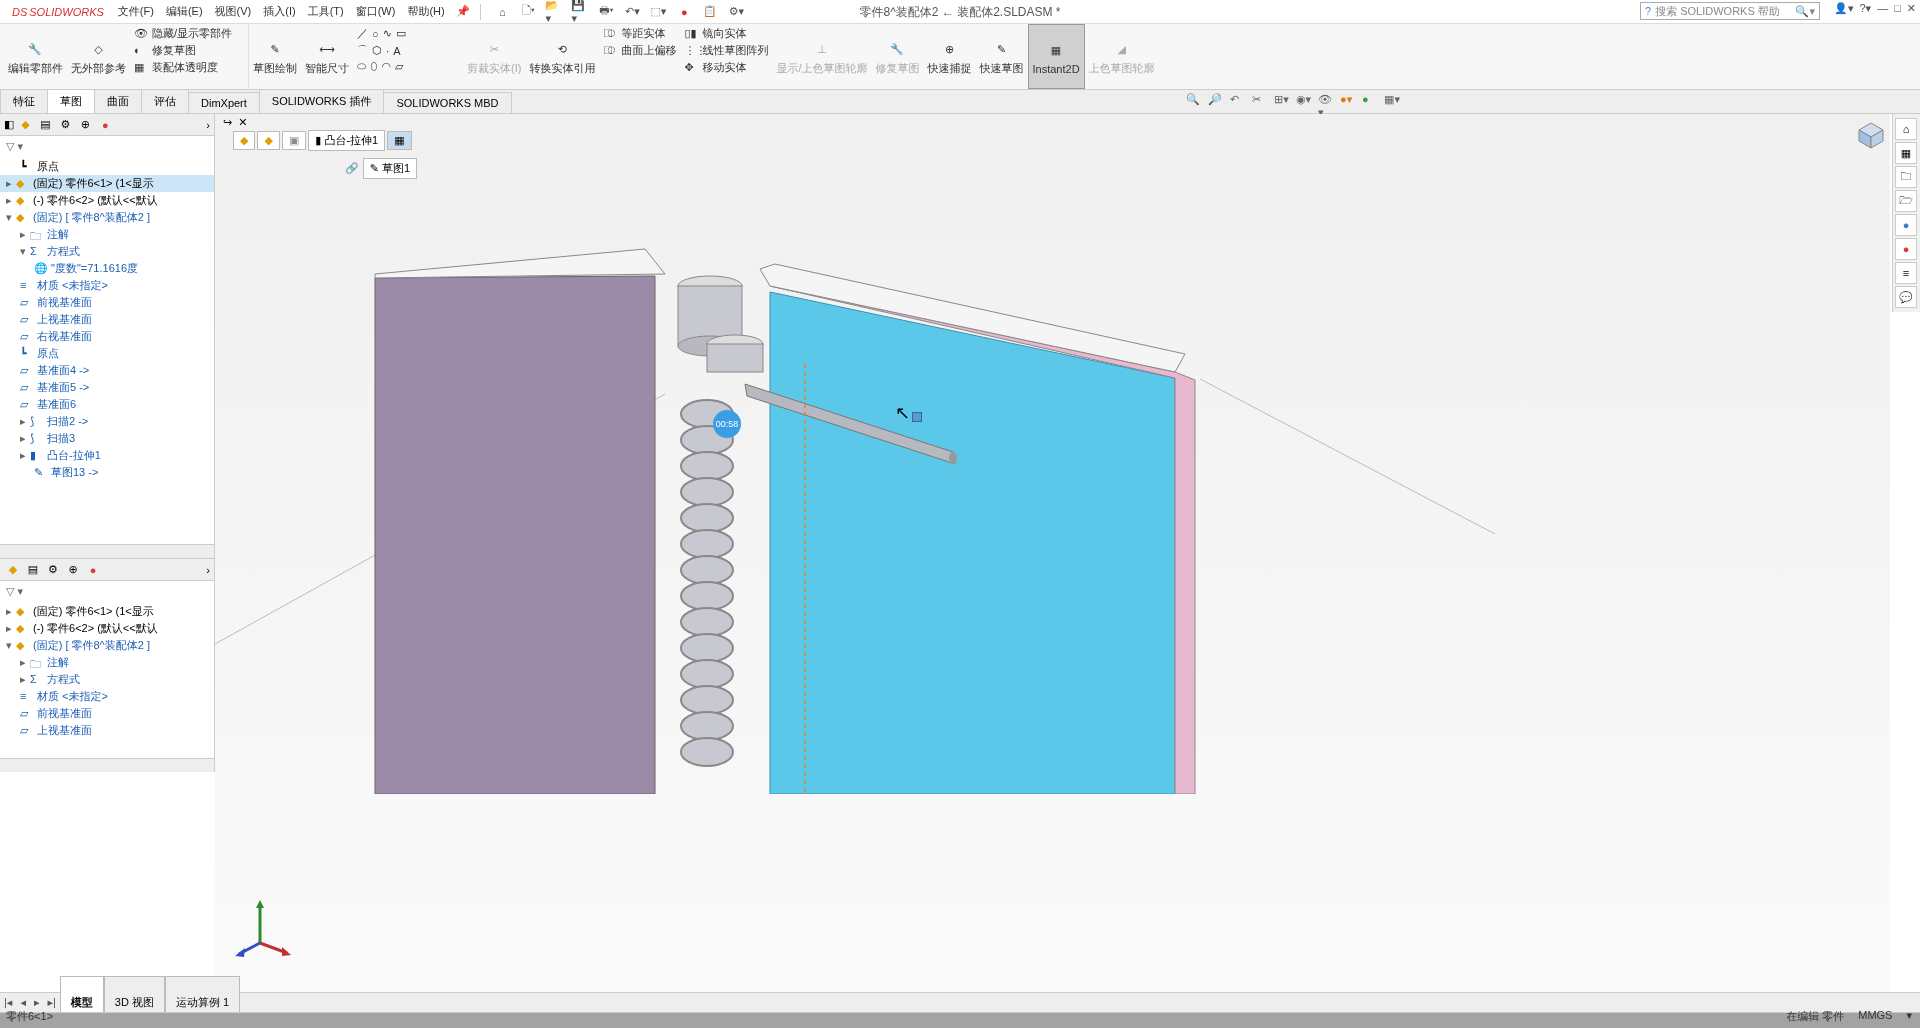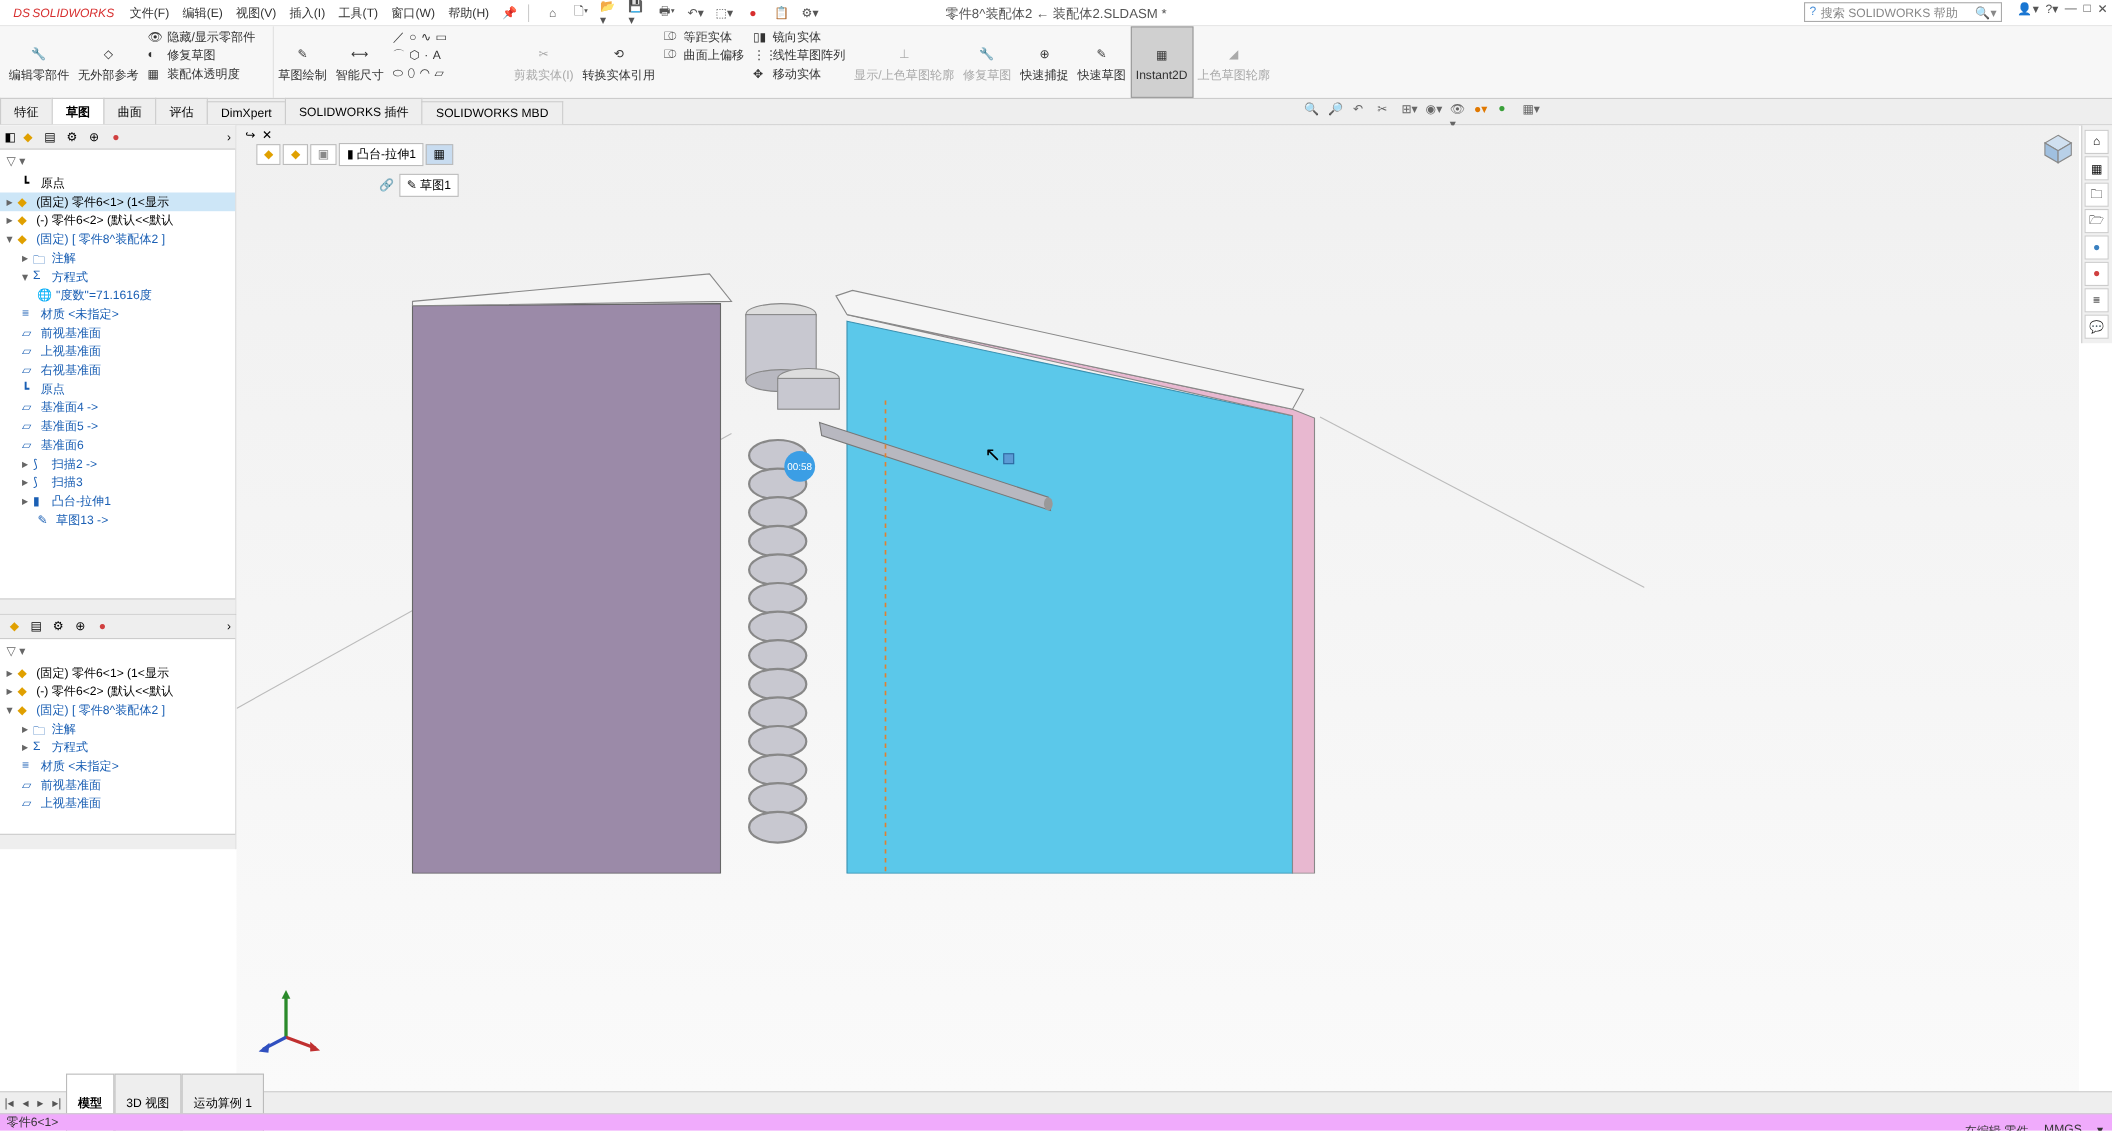--- a/index.html
+++ b/index.html
@@ -25,21 +25,21 @@
 .ribbon-btn.disabled { color:#aaa; }
 .ribbon-btn .ico { width:24px; height:24px; display:flex; align-items:center; justify-content:center; }
 .ribbon-row { display:flex; flex-direction:column; gap:2px; padding:2px 4px;}
 .ribbon-row-item { display:flex; align-items:center; gap:4px; color:#333;}
 .ribbon-row-item .sm-ico{width:14px;height:14px;display:inline-block;}
 .instant2d { background:#d0d0d0; border:1px solid #999;}
 
 
 .tabrow { height:24px; background:#eee; display:flex; align-items:flex-end; border-bottom:1px solid #ccc;}
 .tab { padding:4px 12px; border:1px solid #ccc; border-bottom:none; background:#eee; margin-right:-1px;}
-.tab.active { background:#fff; font-weight:bold;}
+.tab.active { background:#fff; font-weight:normal;}
 .view-toolbar { position:absolute; right:520px; top:93px; display:flex; gap:6px;}
 .view-toolbar .vico{width:16px;height:16px;color:#666;}
 
 
 .leftpanel { position:absolute; left:0; top:114px; width:215px; height:654px; background:#fff; border-right:1px solid #ccc; display:flex; flex-direction:column;}
 .leftpanel2 { position:absolute; left:0; top:558px; width:215px; height:214px; background:#fff; border-top:1px solid #ccc; border-right:1px solid #ccc; display:flex; flex-direction:column;}
 .panel-tabs { height:22px; background:#eee; display:flex; align-items:center; gap:2px; padding:0 4px; border-bottom:1px solid #ccc;}
 .panel-tabs .pico{width:18px;height:18px;display:flex;align-items:center;justify-content:center;}
 .filter-row{height:20px;display:flex;align-items:center;padding:0 6px;color:#666;}
 .tree { flex:1; overflow:auto; padding:2px 0;}
@@ -67,21 +67,21 @@
 .righttoolbar{position:absolute;right:0;top:114px;width:28px;display:flex;flex-direction:column;gap:2px;padding:4px 2px;background:#f0f0f0;border-left:1px solid #ccc;}
 .righttoolbar .rico{width:22px;height:22px;border:1px solid #ccc;background:#fff;display:flex;align-items:center;justify-content:center;}
 
 
 .bottom-tabs{position:absolute;left:0;bottom:16px;height:20px;display:flex;align-items:center;background:#eee;border-top:1px solid #ccc;width:100%;}
 .bottom-tabs .navbtn{padding:0 4px;color:#555;}
 .bottom-tab{padding:18px 10px;border:1px solid #bbb;background:#eee;}
 .bottom-tab.active{background:#fff;font-weight:bold;}
 
 
-.statusbar{position:absolute;left:0;bottom:0;height:16px;width:100%;background:#f0abfc;border-top:1px solid #ccc;display:flex;align-items:center;padding:4px 6px;color:#333;}
+.statusbar{position:absolute;left:0;bottom:0;height:16px;width:100%;background:#a3a3a3;border-top:1px solid #ccc;display:flex;align-items:flex-end;padding:4px 6px;color:#333;}
 .statusbar .right{position:absolute;right:8px;display:flex;gap:14px;margin-top:16px;}
 
 svg{display:block;}
 </style>
 </head>
 <body>
 
 <div class="menubar">
   <div class="logo">
     <span class="logo-ds">DS</span>

